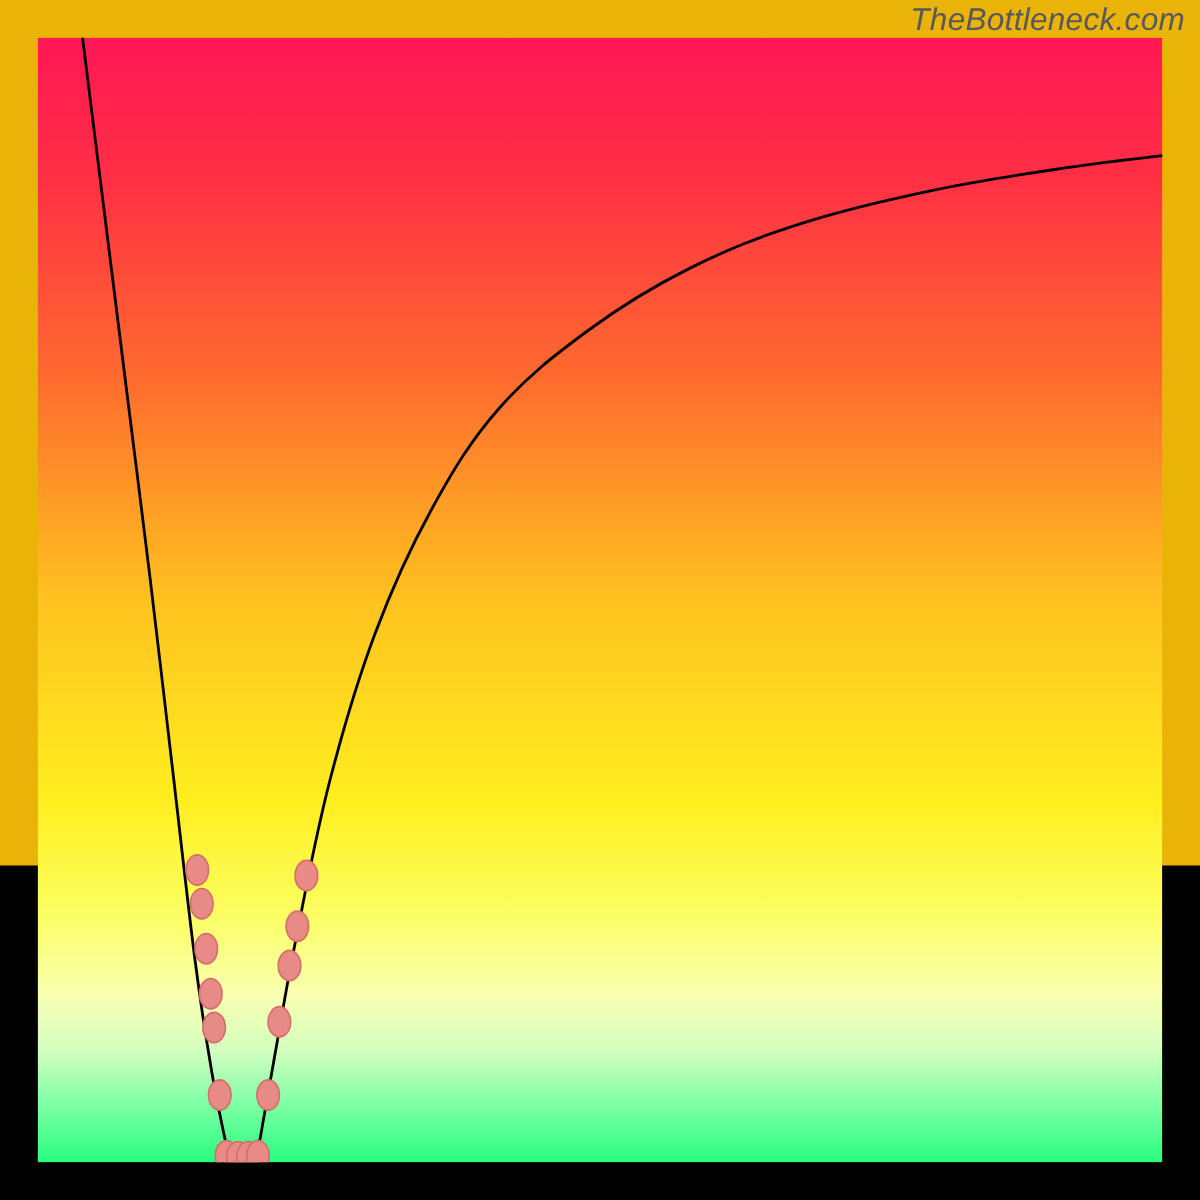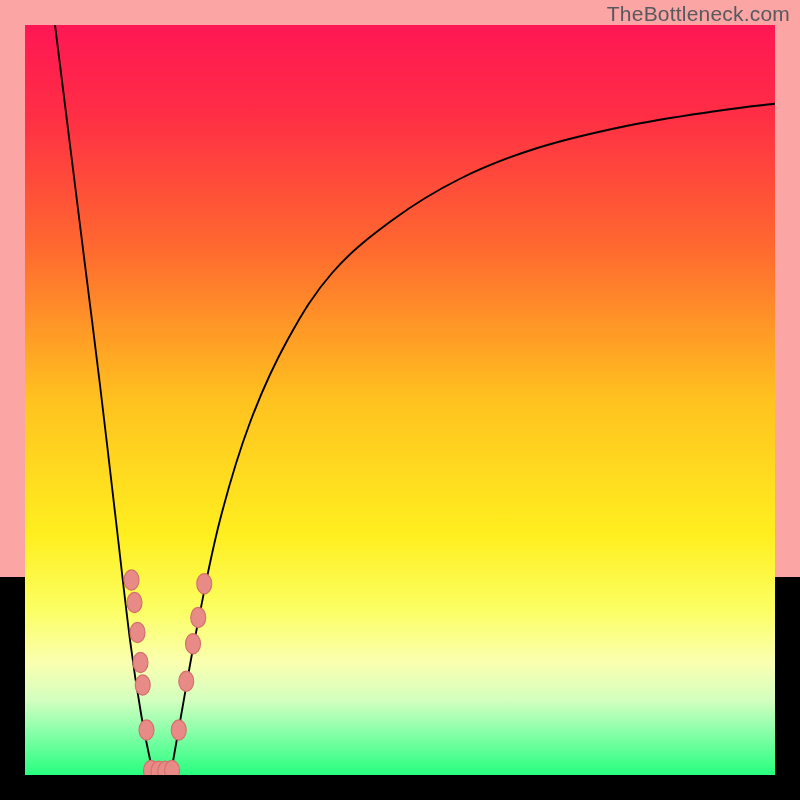--- a/index.html
+++ b/index.html
@@ -9,21 +9,22 @@
     height: 800px;
     background: #000;
     overflow: hidden;
   }
   .frame {
     position: absolute;
     top: 0;
     left: 0;
     width: 800px;
     height: 577px;
-    background: #fca5a5;
+    background: #eab308;
+    font-style: italic;
   }
   .plot {
     position: absolute;
     top: 25px;
     left: 25px;
     width: 750px;
     height: 750px;
     overflow: hidden;
   }
   .gradient {

